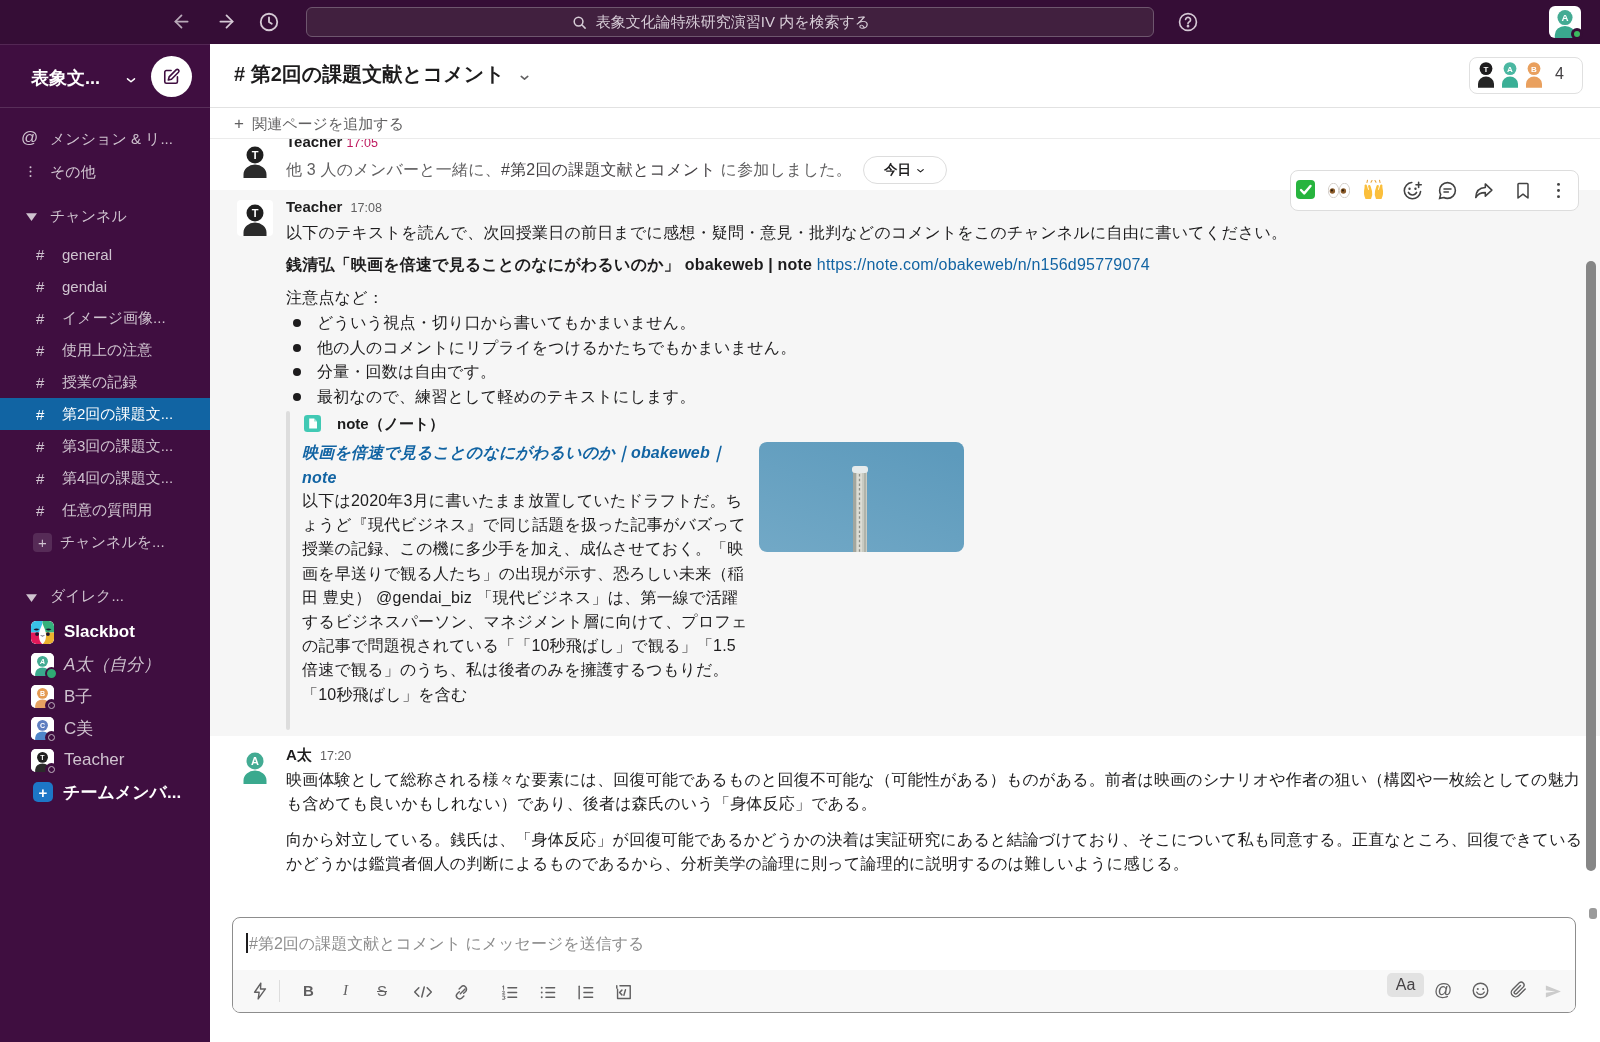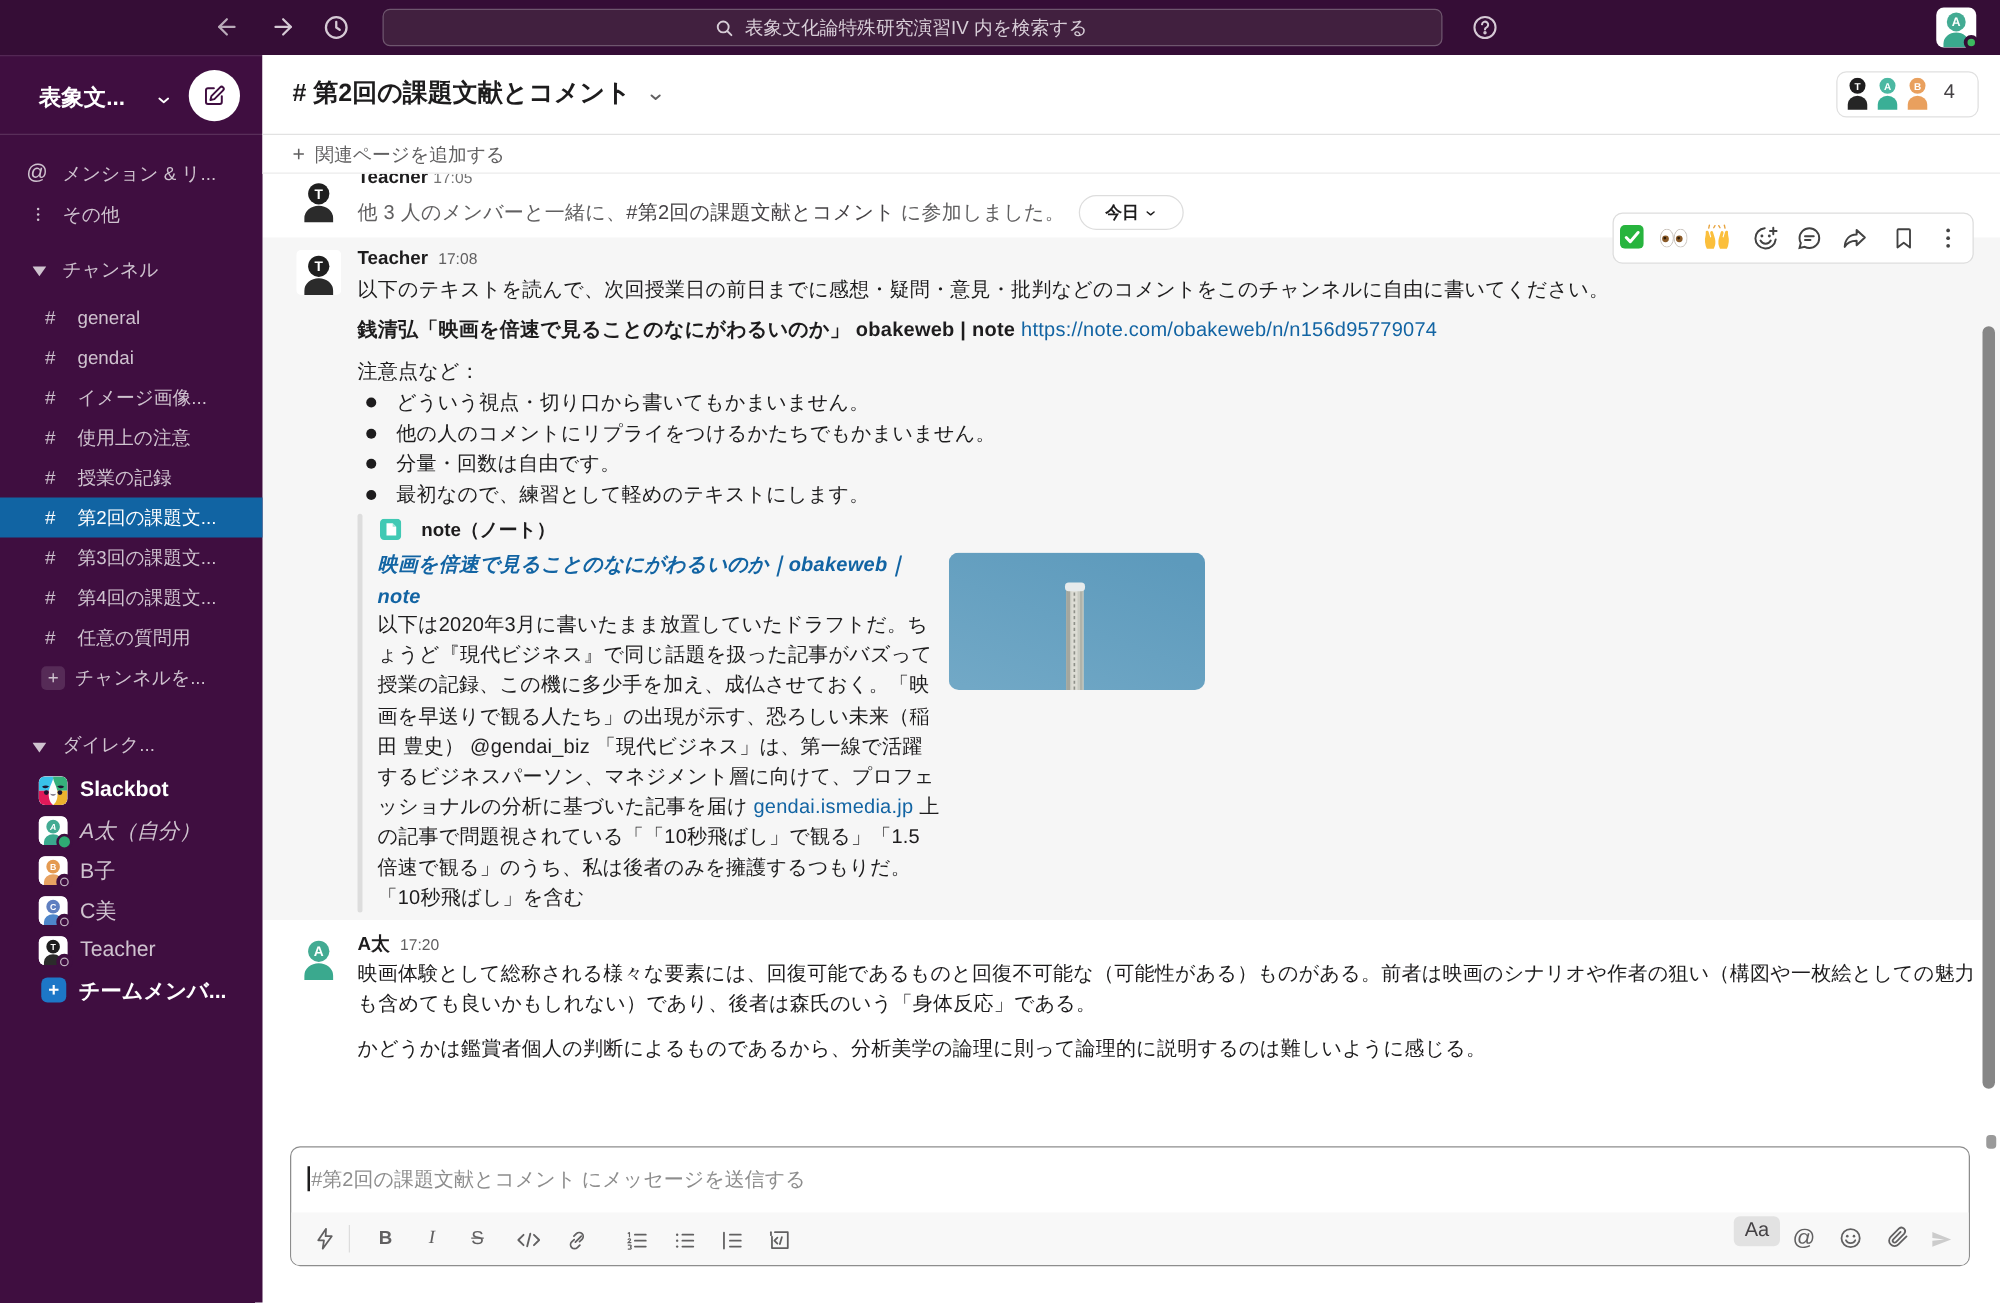--- a/index.html
+++ b/index.html
@@ -250,21 +250,21 @@
   <div class="abs nw" style="left:24px;top:6px;font-size:15px;color:#616061;"><span style="font-size:17px;">+</span>&nbsp; 関連ページを追加する</div>
 </div>
 <div id="messages">
 
   <svg class="abs" style="left:237px;top:142px;" width="36" height="36" viewBox="0 0 36 36">
       <rect width="36" height="36" rx="4" fill="#fff"></rect>
       <circle cx="18" cy="13" r="8.5" fill="#1f1f1f"></circle>
       <text x="18" y="17" text-anchor="middle" font-size="11" font-weight="bold" fill="#fff" font-family="Liberation Sans">T</text>
       <path d="M6.5 36 v-3.5 a11.5 10 0 0 1 23 0 V36 Z" fill="#2b2b2b"></path>
     </svg>
-  <div class="abs nw" style="left:286px;top:133px;font-size:15px;font-weight:bold;color:#1d1c1d;">Teacher <span style="font-weight:normal;font-size:12.5px;color:#737373;">17:05</span></div>
+  <div class="abs nw" style="left:286px;top:133px;font-size:15px;font-weight:bold;color:#1d1c1d;">Teacher <span style="font-weight:normal;font-size:12.5px;color:#be185d;">17:05</span></div>
   <div class="abs nw" style="left:286px;top:160px;font-size:16px;color:#616061;letter-spacing:0.2px;">他 3 人のメンバーと一緒に、<span style="color:#454245;">#第2回の課題文献とコメント</span> に参加しました。</div>
   <div class="abs" style="left:863px;top:156px;width:84px;height:28px;border:1px solid #dddddd;border-radius:14px;background:#fff;box-sizing:border-box;display:flex;align-items:center;justify-content:center;font-size:13.5px;font-weight:bold;color:#1d1c1d;">今日&nbsp;<svg width="11" height="11" viewBox="0 0 24 24" fill="none" stroke="#1d1c1d" stroke-width="2.6" stroke-linecap="round" stroke-linejoin="round">
         <path d="M6 10l6 5 6-5"></path>
       </svg></div>
 
   <svg class="abs" style="left:237px;top:200px;" width="36" height="36" viewBox="0 0 36 36">
       <rect width="36" height="36" rx="4" fill="#fff"></rect>
       <circle cx="18" cy="13" r="8.5" fill="#1f1f1f"></circle>
       <text x="18" y="17" text-anchor="middle" font-size="11" font-weight="bold" fill="#fff" font-family="Liberation Sans">T</text>
       <path d="M6.5 36 v-3.5 a11.5 10 0 0 1 23 0 V36 Z" fill="#2b2b2b"></path>
@@ -288,21 +288,20 @@
     </svg>
   <div class="abs nw" style="left:337px;top:415px;font-size:15px;font-weight:bold;color:#1d1c1d;">note（ノート）</div>
   <div class="abs" style="left:302px;top:440px;font-size:16px;font-weight:bold;line-height:25px;color:#1264a3;letter-spacing:0.2px;font-style:italic;">映画を倍速で見ることのなにがわるいのか｜obakeweb｜<br>note</div>
   <div class="abs msg" style="left:302px;top:489px;line-height:24.2px;">
     <div class="nw">以下は2020年3月に書いたまま放置していたドラフトだ。ち</div>
     <div class="nw">ょうど『現代ビジネス』で同じ話題を扱った記事がバズって</div>
     <div class="nw">授業の記録、この機に多少手を加え、成仏させておく。「映</div>
     <div class="nw">画を早送りで観る人たち」の出現が示す、恐ろしい未来（稲</div>
     <div class="nw">田 豊史） @gendai_biz 「現代ビジネス」は、第一線で活躍</div>
     <div class="nw">するビジネスパーソン、マネジメント層に向けて、プロフェ</div>
-    <div class="nw">ッショナルの分析に基づいた記事を届け <a class="lnk" href="#">gendai.ismedia.jp</a> 上</div>
     <div class="nw">の記事で問題視されている「「10秒飛ばし」で観る」「1.5</div>
     <div class="nw">倍速で観る」のうち、私は後者のみを擁護するつもりだ。</div>
     <div class="nw">「10秒飛ばし」を含む</div>
   </div>
   <div class="abs" style="left:759px;top:442px;width:205px;height:110px;border-radius:8px;overflow:hidden;">
     <svg width="205" height="110" viewBox="0 0 205 110">
         <defs>
           <linearGradient id="sky" x1="0.8" y1="0" x2="0.1" y2="1">
             <stop offset="0" stop-color="#5d9abc"></stop>
             <stop offset="1" stop-color="#71a8c6"></stop>
@@ -323,20 +322,21 @@
       <circle cx="18" cy="13" r="8.5" fill="#43ab93"></circle>
       <text x="18" y="17" text-anchor="middle" font-size="11" font-weight="bold" fill="#fff" font-family="Liberation Sans">A</text>
       <path d="M6.5 36 v-3.5 a11.5 10 0 0 1 23 0 V36 Z" fill="#3aa98e"></path>
     </svg>
   <div class="abs nw" style="left:286px;top:746px;font-size:15px;font-weight:bold;color:#1d1c1d;">A太 <span style="font-weight:normal;font-size:12.5px;color:#616061;margin-left:4px;">17:20</span></div>
   <div class="abs msg" style="left:286px;top:768px;">
     <div class="nw">映画体験として総称される様々な要素には、回復可能であるものと回復不可能な（可能性がある）ものがある。前者は映画のシナリオや作者の狙い（構図や一枚絵としての魅力</div>
     <div class="nw">も含めても良いかもしれない）であり、後者は森氏のいう「身体反応」である。</div>
   </div>
   <div class="abs msg" style="left:286px;top:828px;">
+    <div class="nw">向から対立している。銭氏は、「身体反応」が回復可能であるかどうかの決着は実証研究にあると結論づけており、そこについて私も同意する。正直なところ、回復できている</div>
     <div class="nw">かどうかは鑑賞者個人の判断によるものであるから、分析美学の論理に則って論理的に説明するのは難しいように感じる。</div>
   </div>
 
   <div class="abs" style="left:1290px;top:170px;width:289px;height:41px;background:#fff;border:1px solid #ddd;border-radius:8px;box-sizing:border-box;z-index:6;"></div>
   <div id="tbicons" style="z-index:7;position:absolute;">
 
     <svg class="tbi" style="left:1296px;" width="19" height="19" viewBox="0 0 19 19">
         <rect width="19" height="19" rx="4" fill="#27b43e"></rect>
         <path d="M5 10l3.2 3.4L14.5 6" stroke="#fff" stroke-width="2.4" fill="none" stroke-linecap="round" stroke-linejoin="round"></path>
       </svg>

